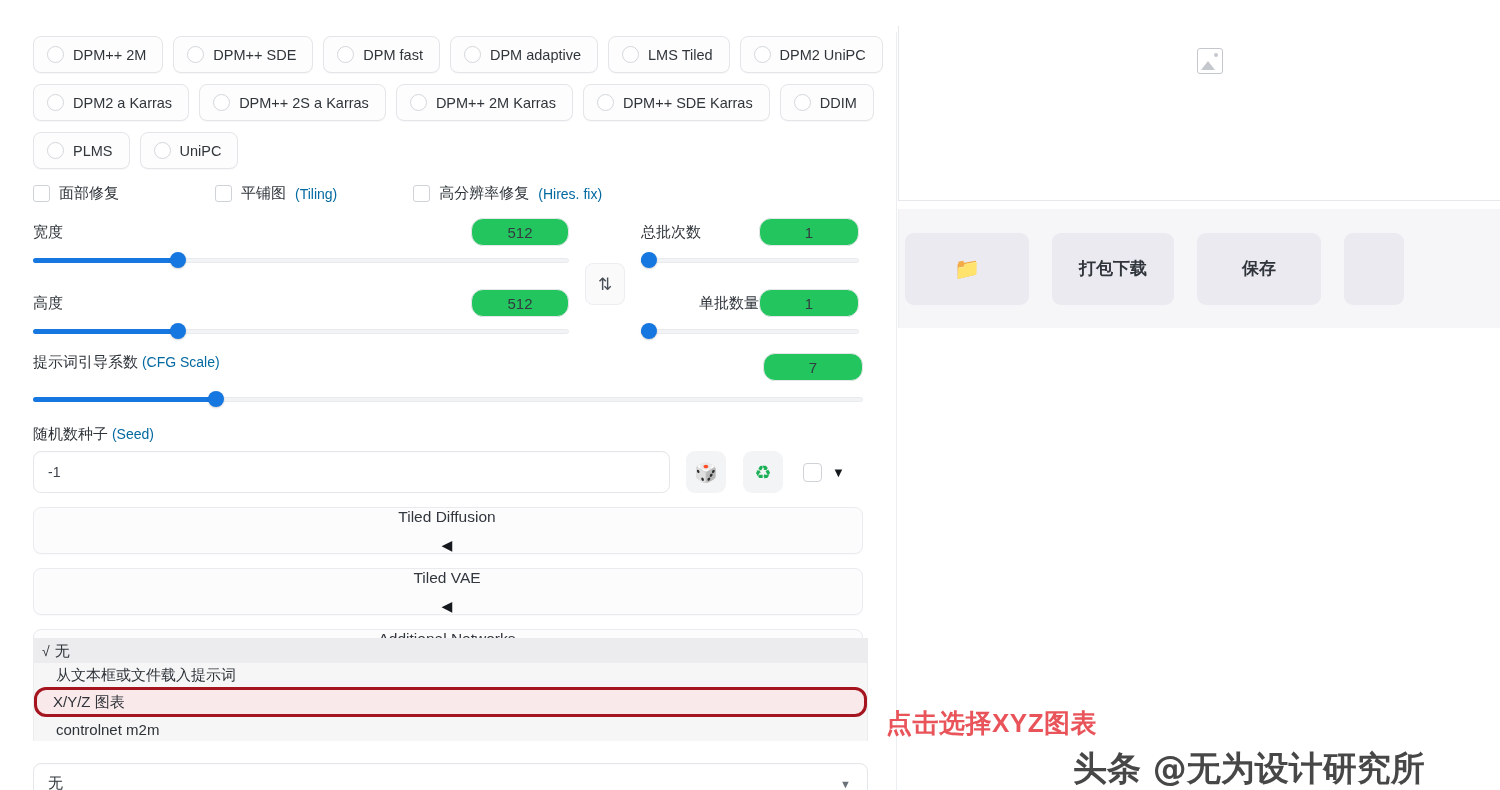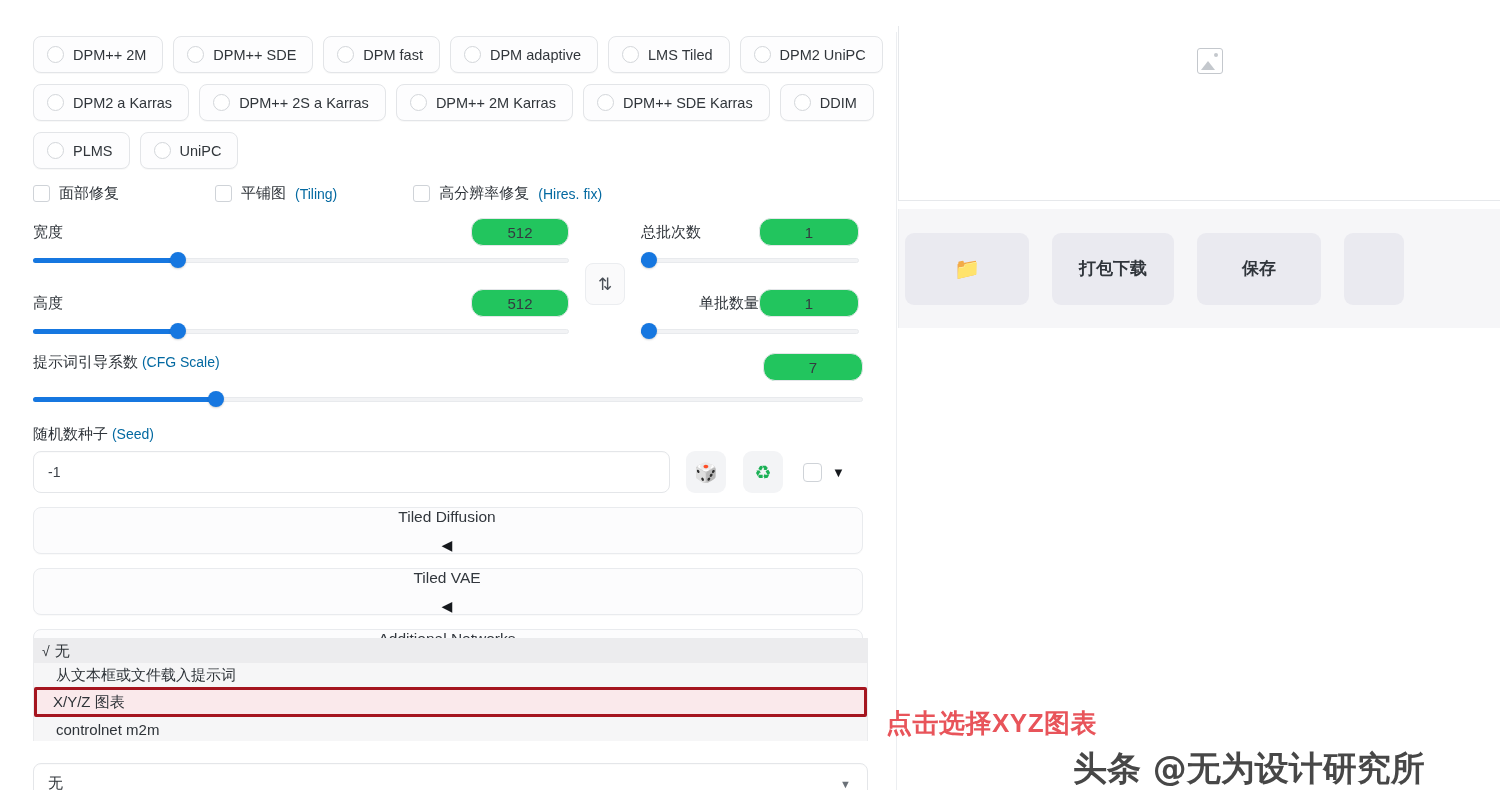--- a/index.html
+++ b/index.html
@@ -124,21 +124,21 @@
     background:#f6f6f7;border:1px solid #ebecee;border-bottom:none;
     box-sizing:border-box;z-index:5;
   }
   .ddopt{
     height:24px;display:flex;align-items:center;
     font-size:15px;color:#2e3338;padding-left:22px;box-sizing:border-box;
   }
   .ddopt.checked{padding-left:8px;background:#ececee;}
   .ddopt .tick{margin-right:5px;font-size:14px;color:#2e3338;}
   .ddopt.highlight{
-    background:#fae9eb;border:3px solid #a5151f;border-radius:2px;
+    background:#fae9eb;border:3px solid #a5151f;border-radius:12px;
     height:30px;padding-left:16px;box-sizing:border-box;
   }
 
   
   .botselect{
     position:absolute;left:33px;top:731px;width:835px;height:41px;
     border:1px solid #e4e6e9;border-radius:8px;background:#fff;
     display:flex;align-items:center;justify-content:space-between;
     padding:0 16px 0 14px;box-sizing:border-box;z-index:6;
     box-shadow:inset 0 1px 1px rgba(16,24,40,.02);

